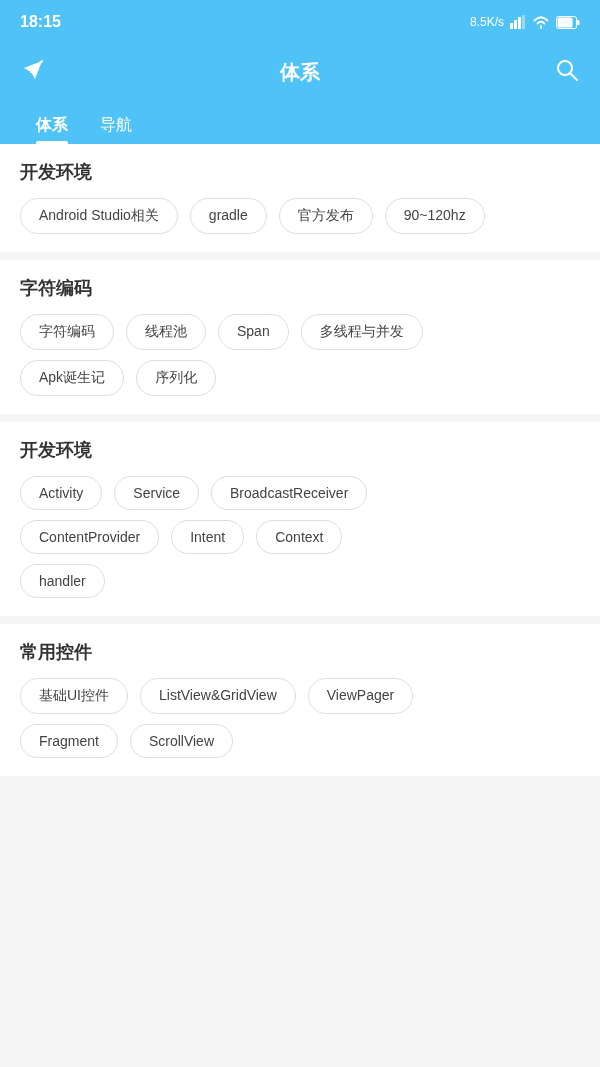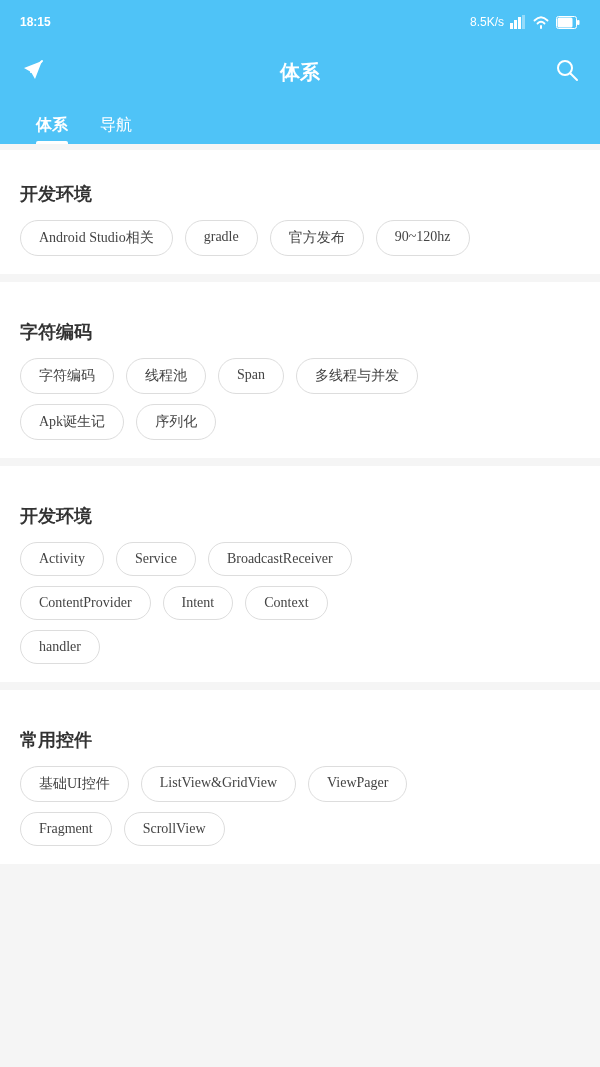--- a/index.html
+++ b/index.html
@@ -15,21 +15,21 @@
     
     .status-bar {
       background: #4fc3f7;
       height: 44px;
       display: flex;
       align-items: center;
       justify-content: space-between;
       padding: 0 20px;
     }
     .status-time {
-      font-size: 12px;
+      font-size: 16px;
       font-weight: 600;
       color: #fff;
     }
     .status-icons {
       display: flex;
       align-items: center;
       gap: 6px;
       font-size: 13px;
       color: #fff;
     }
@@ -95,35 +95,33 @@
     }
 
     
     .content {
       background: #fff;
       padding: 0;
     }
 
     
     .section {
-      padding: 32px 20px 8px;
-      margin-top: 6px;
+      padding: 16px 20px 8px;
     }
     .section-title {
       font-size: 18px;
       font-weight: 600;
       color: #333;
       margin-bottom: 14px;
     }
     .tags-row {
       display: flex;
       flex-wrap: wrap;
       gap: 12px;
       margin-bottom: 10px;
-      font-family: Liberation Serif, serif;
     }
     .tag {
       background: #fff;
       border: 1.5px solid #ddd;
       border-radius: 20px;
       padding: 8px 18px;
       font-size: 14px;
       color: #444;
       cursor: pointer;
       white-space: nowrap;

